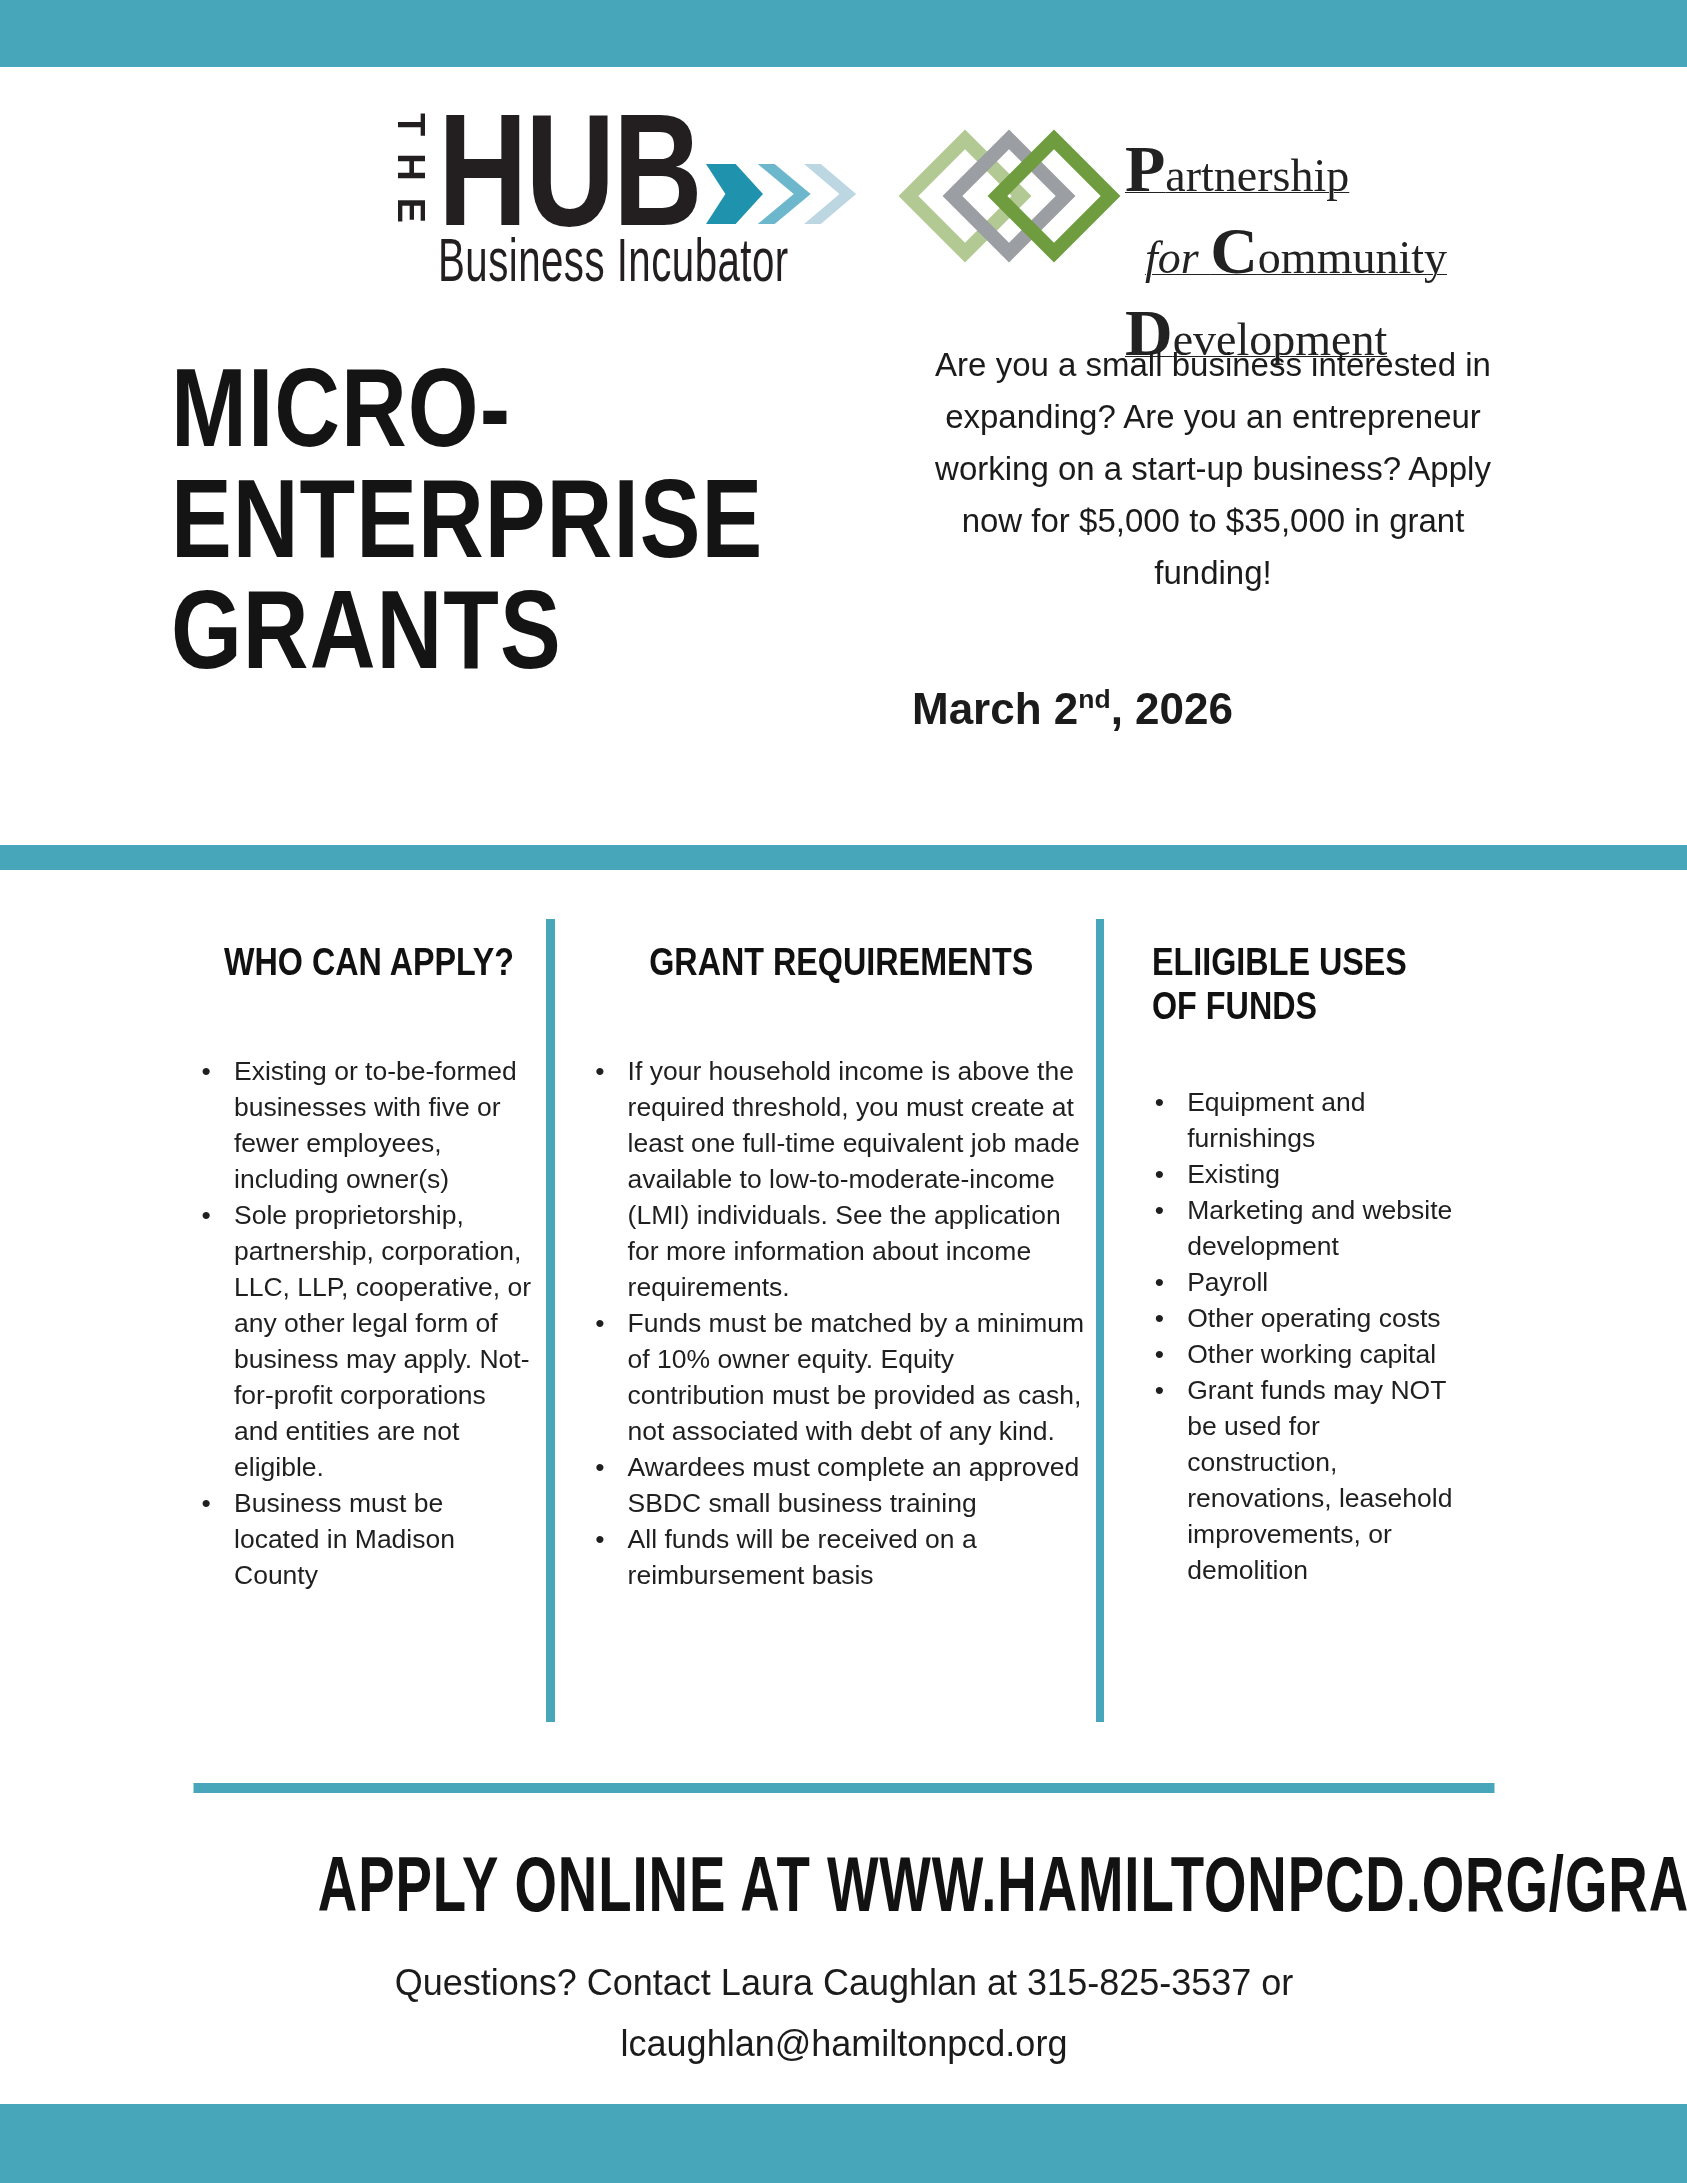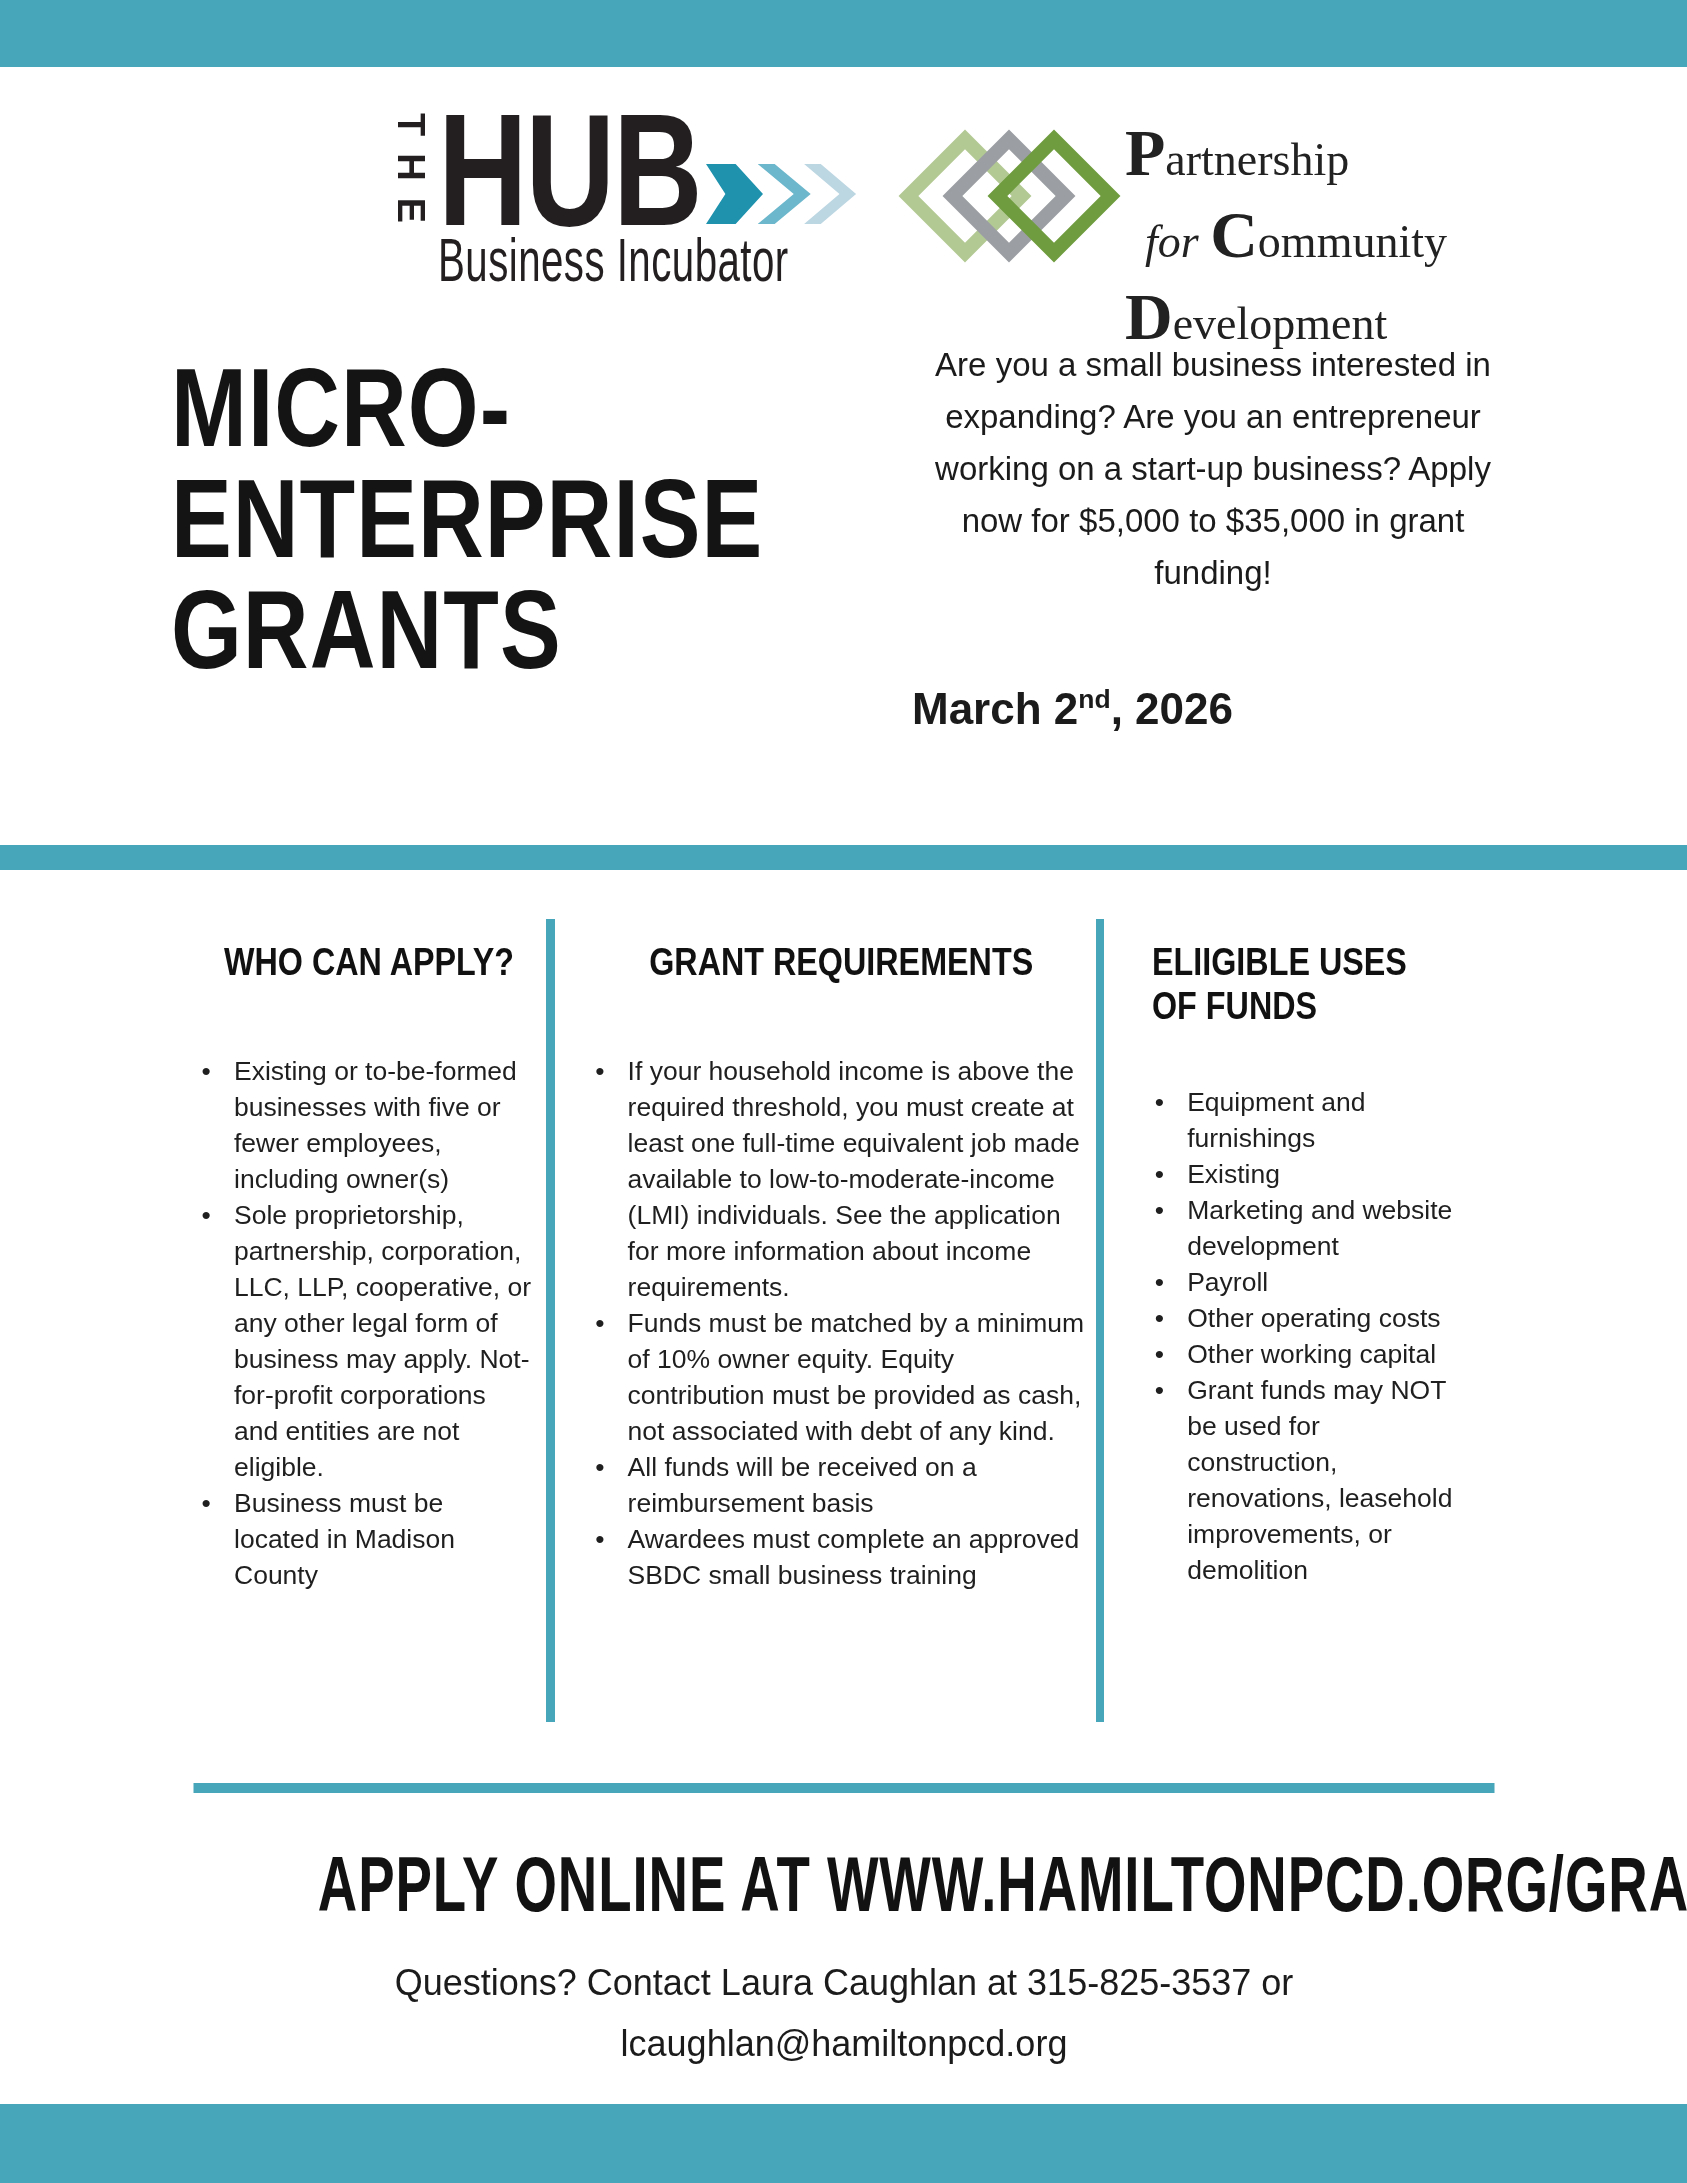--- a/index.html
+++ b/index.html
@@ -42,23 +42,23 @@
     transform:scaleX(0.66);transform-origin:left top;
     white-space:nowrap;letter-spacing:0.7px;
   }
 
   .pcd{position:absolute;left:893px;top:113px;width:543px;height:192px;}
   .diamond{position:absolute;width:66px;height:66px;border:14px solid;transform:rotate(45deg);background:transparent;}
   .diamond.d1{left:24.5px;top:36px;border-color:var(--diamond1);z-index:1;}
   .diamond.d2{left:69px;top:36px;border-color:var(--diamond2);z-index:2;}
   .diamond.d3{left:114px;top:36px;border-color:var(--diamond3);z-index:3;}
   .pcd-text{
-    position:absolute;left:232px;top:8px;
+    position:absolute;left:232px;top:24px;
     font-family:"Liberation Serif",serif;color:#222222;
-    line-height:63px;white-space:nowrap;
+    line-height:63px;white-space:nowrap;text-decoration:underline;
   }
   .pcd-text .row2{padding-left:20px;}
   .pcd-big{font-size:66px;font-weight:700;}
   .pcd-small{font-size:46px;}
   .pcd-it{font-size:46px;font-style:italic;margin-top:45px;}
 
   
   .title{position:absolute;left:171px;top:353px;line-height:111px;font-weight:700;color:#141414;}
   .title .tline{display:block;font-size:111px;letter-spacing:1.3px;transform:scaleX(0.82);transform-origin:left top;white-space:nowrap;}
   .intro{
@@ -151,22 +151,22 @@
 
     <div class="vdiv"></div>
 
     <div class="col col2">
       <div class="col-header">
           <span class="hline">GRANT REQUIREMENTS</span>
         </div>
       <ul class="bullets">
           <li>If your household income is above the required threshold, you must create at least one full-time equivalent job made available to low-to-moderate-income (LMI) individuals. See the application for more information about income requirements.</li>
           <li>Funds must be matched by a minimum of 10% owner equity. Equity contribution must be provided as cash, not associated with debt of any kind.</li>
+          <li>Awardees must complete an approved SBDC small business training</li>
           <li>All funds will be received on a reimbursement basis</li>
-          <li>Awardees must complete an approved SBDC small business training</li>
         </ul>
     </div>
 
     <div class="vdiv"></div>
 
     <div class="col col3">
       <div class="col-header">
           <span class="hline">ELIIGIBLE USES</span>
           <span class="hline">OF FUNDS</span>
         </div>

